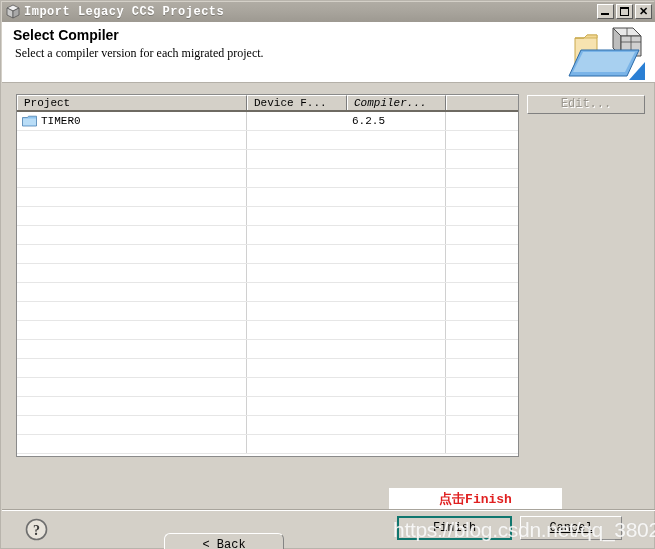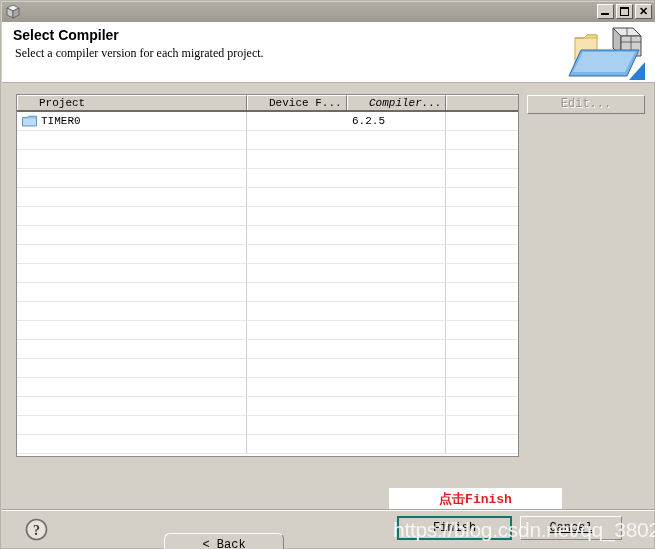--- a/index.html
+++ b/index.html
@@ -142,21 +142,21 @@
     display: flex;
     height: 17px;
     background: #d4d0c8;
     border-bottom: 2px solid #6e6a62;
     box-sizing: border-box;
   }
   .th {
     font-family: "Liberation Mono", monospace;
     font-size: 11px;
     color: #000;
-    padding-left: 21px;
+    padding-left: 6px;
     line-height: 15px;
     border-right: 1px solid #7c7c7c;
     border-top: 1px solid #ffffff;
     border-left: 1px solid #ffffff;
     box-sizing: border-box;
     white-space: nowrap;
     overflow: hidden;
     background: #d4d0c8;
   }
   .th.c0 { width: 230px; }
@@ -306,20 +306,21 @@
 <div id="window">
 
   <div id="titlebar">
     <div id="title-icon">
       <svg width="16" height="16" viewBox="0 0 16 16">
         <polygon points="8,1 14,4 8,7 2,4" fill="#f0f0f0" stroke="#555" stroke-width="0.8"></polygon>
         <polygon points="2,4 8,7 8,14 2,11" fill="#c9c9c9" stroke="#555" stroke-width="0.8"></polygon>
         <polygon points="14,4 14,11 8,14 8,7" fill="#a8a8a8" stroke="#555" stroke-width="0.8"></polygon>
       </svg>
     </div>
+    <span id="title-text">Import Legacy CCS Projects</span>
     <div class="win-btns">
       <div class="win-btn">
           <span class="g-min"></span>
         </div>
       <div class="win-btn">
           <span class="g-max"></span>
         </div>
       <div class="win-btn">
           <span class="g-close">✕</span>
         </div>

